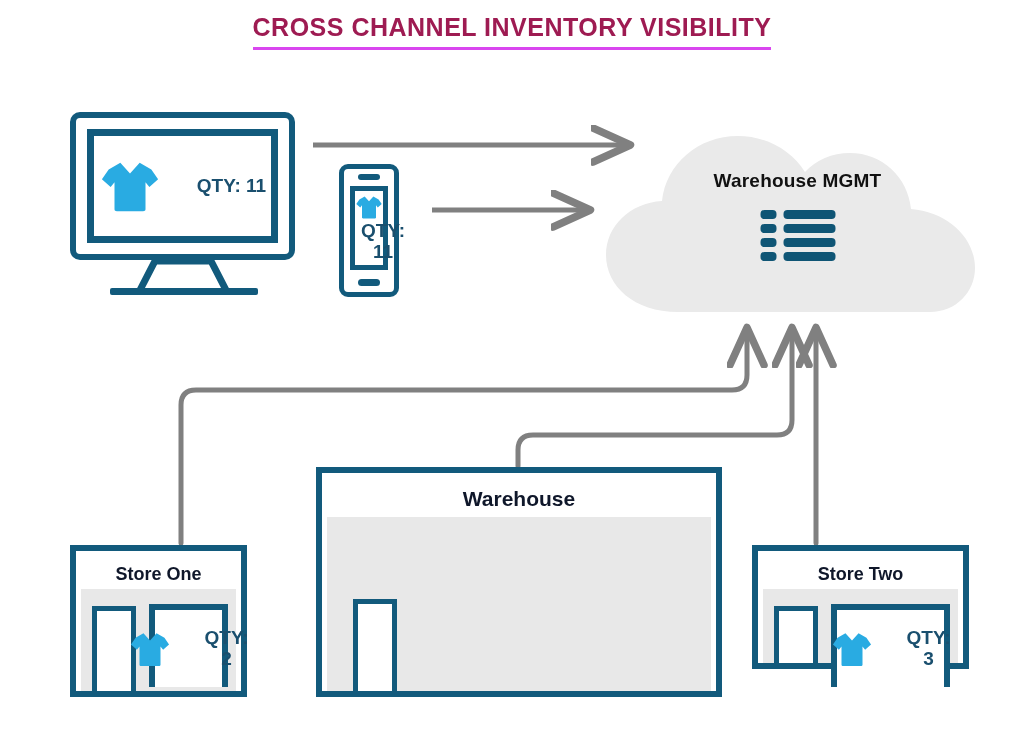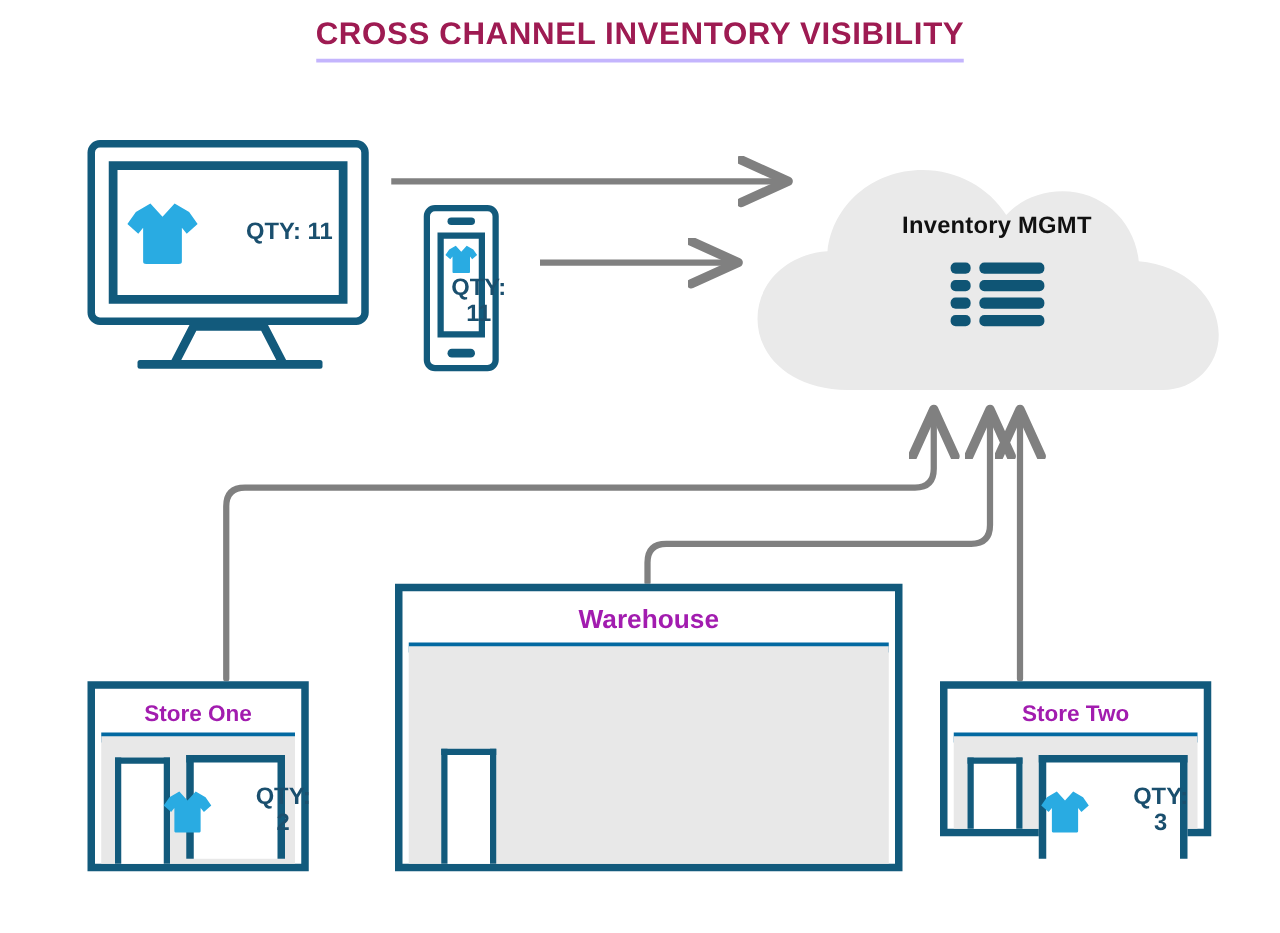--- a/index.html
+++ b/index.html
@@ -24,21 +24,21 @@
     text-align: center;
   }
   #page-title {
     display: inline-block;
     font-family: "Liberation Sans", sans-serif;
     font-size: 25px;
     font-weight: bold;
     letter-spacing: 0.5px;
     color: #9E1B52;
     padding-bottom: 5px;
-    border-bottom: 3px solid #c4b5fd;
+    border-bottom: 3px solid #d946ef;
     line-height: 1.1;
   }
 
   
   #connectors {
     position: absolute;
     left: 0;
     top: 0;
     width: 1024px;
     height: 746px;
@@ -187,26 +187,26 @@
     border: 6px solid #125a7c;
     background: #ffffff;
     box-sizing: border-box;
   }
   .bld-sign {
     position: absolute;
     left: 5px;
     right: 5px;
     top: 5px;
     background: #ffffff;
-    border-bottom: 8px solid #0369a1;
+    border-bottom: 2px solid #0369a1;
     box-sizing: border-box;
     display: flex;
     align-items: center;
     justify-content: center;
-    color: #a21caf;
+    color: #0f172a;
     font-weight: bold;
   }
   .bld-body {
     position: absolute;
     left: 5px;
     right: 5px;
     bottom: 0;
     background: #e8e8e8;
     box-sizing: border-box;
   }
@@ -295,21 +295,21 @@
     <path d="M78,188
              C34,188 6,162 6,131
              C6,102 30,79 62,77
              C66,40 98,12 138,12
              C166,12 191,26 205,48
              C216,36 232,29 250,29
              C282,29 308,53 311,85
              C348,88 375,114 375,144
              C375,168 356,188 330,188 Z" fill="#EAEAEA"></path>
   </svg>
-  <div id="cloud-label">Inventory MGMT</div>
+  <div id="cloud-label">Warehouse MGMT</div>
   <div id="cloud-list-icon">
     <div class="list-row">
       <span class="list-bullet"></span>
       <span class="list-bar"></span>
     </div>
     <div class="list-row">
       <span class="list-bullet"></span>
       <span class="list-bar"></span>
     </div>
     <div class="list-row">

